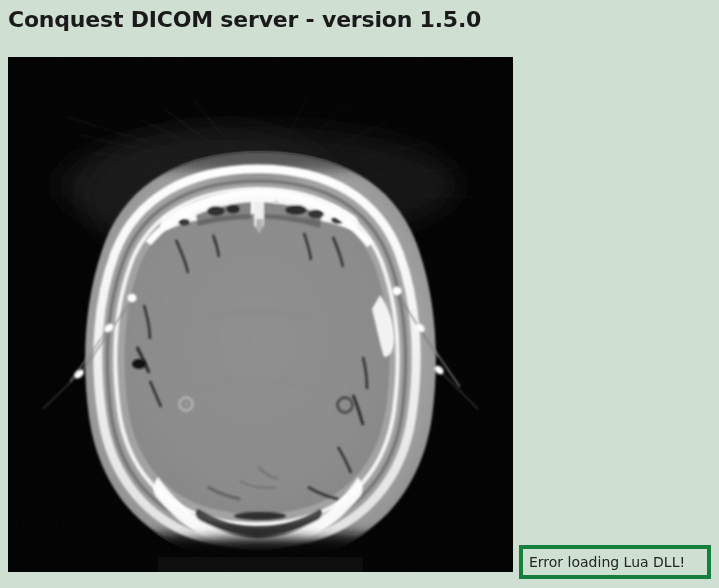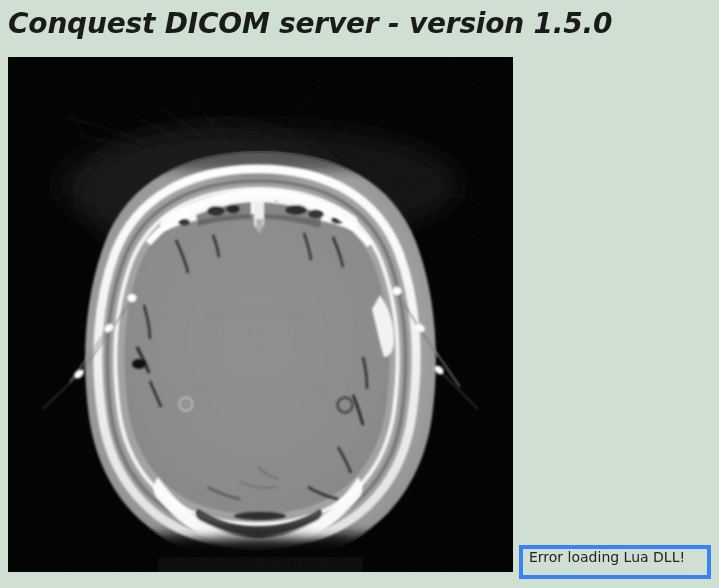--- a/index.html
+++ b/index.html
@@ -11,26 +11,25 @@
     height: 588px;
     background: #cfdfd2;
     font-family: "DejaVu Sans", sans-serif;
     overflow: hidden;
     position: relative;
   }
   #page-title {
     position: absolute;
     left: 8px;
     top: 7px;
-    font-size: 28px;
+    font-size: 22px;
     font-weight: bold;
     color: #1a1a1a;
     letter-spacing: -0.2px;
     white-space: nowrap;
-    font-style: italic;
   }
   #dicom-viewport {
     position: absolute;
     left: 8px;
     top: 57px;
     width: 505px;
     height: 515px;
     background: #000;
     overflow: hidden;
   }
@@ -39,23 +38,24 @@
     width: 505px;
     height: 515px;
   }
   #error-banner {
     position: absolute;
     left: 519px;
     top: 545px;
     width: 192px;
     height: 34px;
     box-sizing: border-box;
-    border: 4px solid #3b82f6;
+    border: 4px solid #15803d;
     background: #cfdfd2;
     display: flex;
+    align-items: center;
     padding-left: 6px;
   }
   #error-banner-text {
     font-family: "DejaVu Sans", sans-serif;
     font-size: 14px;
     color: #232323;
     white-space: nowrap;
   }
 </style>
 </head>

